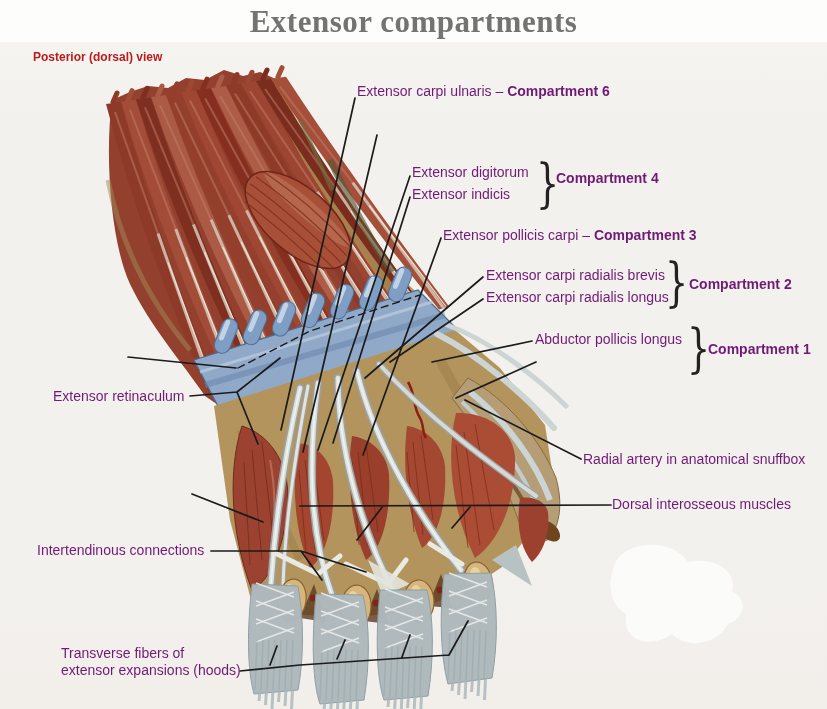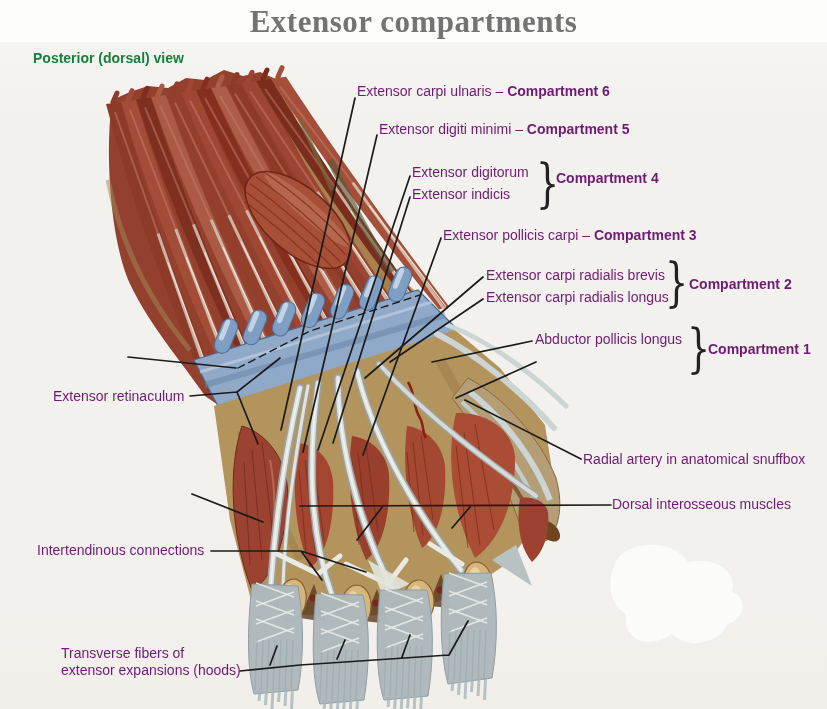--- a/index.html
+++ b/index.html
@@ -4,21 +4,21 @@
 <style>
   html,body{margin:0;padding:0;background:#ffffff;}
   #stage{position:relative;width:827px;height:709px;overflow:hidden;
          background:#fdfdfc;font-family:"Liberation Sans",sans-serif;}
   #scan{position:absolute;left:0;top:42px;width:827px;height:667px;
         background:linear-gradient(180deg,#f6f4f1 0%,#f3f1ed 12%,#f3f1ee 70%,#f2efeb 100%);}
   #artwork{position:absolute;left:0;top:0;}
   .title{position:absolute;left:0;right:0;top:4px;text-align:center;
          font-family:"Liberation Serif",serif;font-weight:700;font-size:31px;
          color:#737373;letter-spacing:.5px;}
-  .viewlab{position:absolute;left:33px;top:50px;font-weight:700;font-size:14px;color:#15803d;}
+  .viewlab{position:absolute;left:33px;top:50px;font-weight:700;font-size:12px;color:#b91c1c;}
   .lbl{position:absolute;font-size:14px;color:#701a75;white-space:nowrap;line-height:16.5px;}
   .lbl b{font-weight:700;}
   .lbl.bold{font-weight:700;}
   .right{text-align:right;}
   .brace{position:absolute;font-family:"DejaVu Serif",serif;font-size:52px;line-height:1;
          color:#222;transform:scaleX(.7);transform-origin:left top;font-weight:400;}
 </style>
 </head>
 <body>
 
@@ -345,21 +345,20 @@
       <path d="M211,551 L301,551 M301,551 L322,580 M301,551 L366,572"></path>
       <path d="M240,671 L300,665 449,655 M270,665 L277,646 M337,659 L345,640 M402,657 L410,635 M449,655 L468,621"></path>
       <path d="M238,368 L310,331 420,295" stroke-width="1.4" stroke-dasharray="7 5"></path>
     </g>
   </svg>
 
   <div class="title">Extensor compartments</div>
   <div class="viewlab">Posterior (dorsal) view</div>
 
   <div class="lbl" style="left:357px;top:83px"><span>Extensor carpi ulnaris – </span><b>Compartment 6</b></div>
-  <div class="lbl" style="left:379px;top:121px"><span>Extensor digiti minimi – </span><b>Compartment 5</b></div>
 
   <div class="lbl" style="left:412px;top:164px">Extensor digitorum</div>
   <div class="lbl" style="left:412px;top:186px">Extensor indicis</div>
   <div class="brace" style="left:536px;top:157px">}</div>
   <div class="lbl bold" style="left:556px;top:170px">Compartment 4</div>
 
   <div class="lbl" style="left:443px;top:227px"><span>Extensor pollicis carpi – </span><b>Compartment 3</b></div>
 
   <div class="lbl" style="left:486px;top:267px">Extensor carpi radialis brevis</div>
   <div class="lbl" style="left:486px;top:289px">Extensor carpi radialis longus</div>

